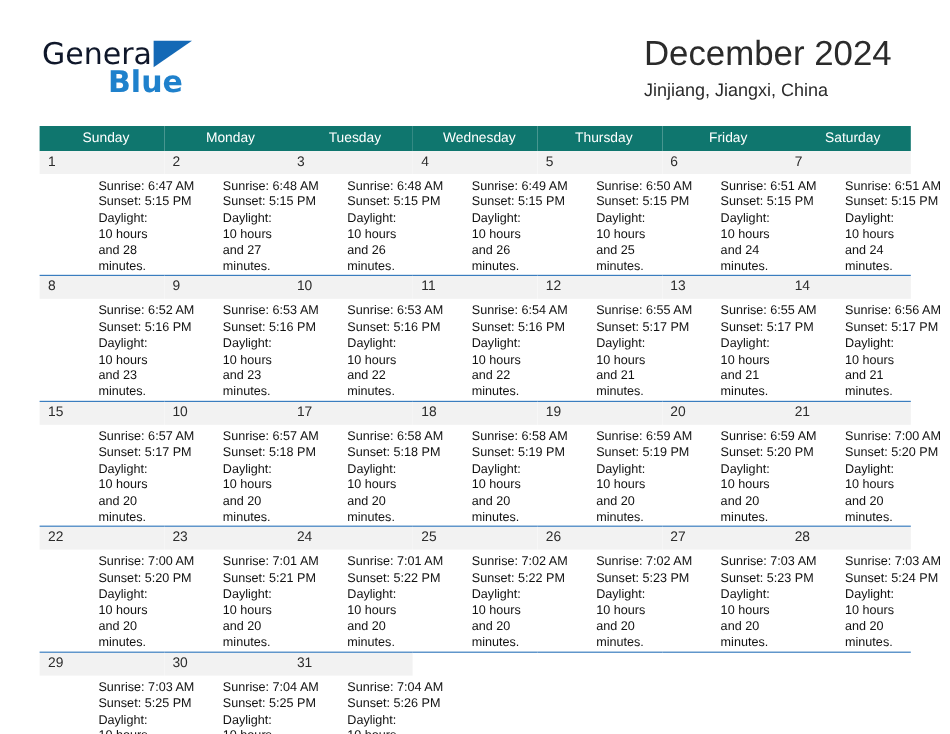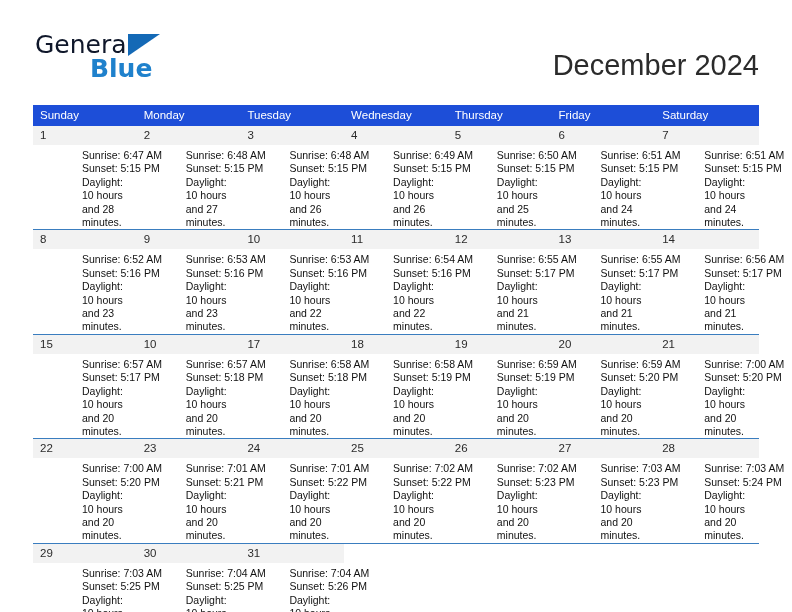--- a/index.html
+++ b/index.html
@@ -62,24 +62,23 @@
     left: 57px;
     top: 26px;
     font-size: 25px;
     color: #1f81cc;
     font-family: "DejaVu Sans", sans-serif;
     font-weight: 700;
   }
 
   .title-block {
     position: absolute;
-    right: 0;
+    right: 16px;
     top: 0;
     text-align: left;
-    margin-top: 20px;
   }
   .cal-title {
     font-size: 29px;
     color: #2b2b2b;
     font-weight: 400;
     line-height: 34px;
     white-space: nowrap;
   }
   .cal-subtitle {
     font-size: 15px;
@@ -94,25 +93,25 @@
   .calendar {
     position: absolute;
     left: 33px;
     top: 105px;
     width: 726px;
     border-collapse: collapse;
     table-layout: fixed;
   }
 
   .calendar th {
-    background: #1d4ed8;
+    background: #0f766e;
     color: #ffffff;
     font-size: 11.5px;
     font-weight: 400;
-    text-align: left;
+    text-align: center;
     padding: 4px 0 5px 7px;
     height: 11px;
     border: none;
   }
 
   .calendar td {
     width: 103.7px;
     vertical-align: top;
     padding: 0;
     border: none;
@@ -158,20 +157,21 @@
   <div class="header">
 
     <div class="logo">
       <span class="logo-general">General</span>
       <span class="logo-tri"></span>
       <span class="logo-blue">Blue</span>
     </div>
 
     <div class="title-block">
       <div class="cal-title">December 2024</div>
+      <div class="cal-subtitle">Jinjiang, Jiangxi, China</div>
     </div>
 
   </div>
 
   <table class="calendar">
     <thead>
       <tr>
         <th>Sunday</th>
         <th>Monday</th>
         <th>Tuesday</th>

